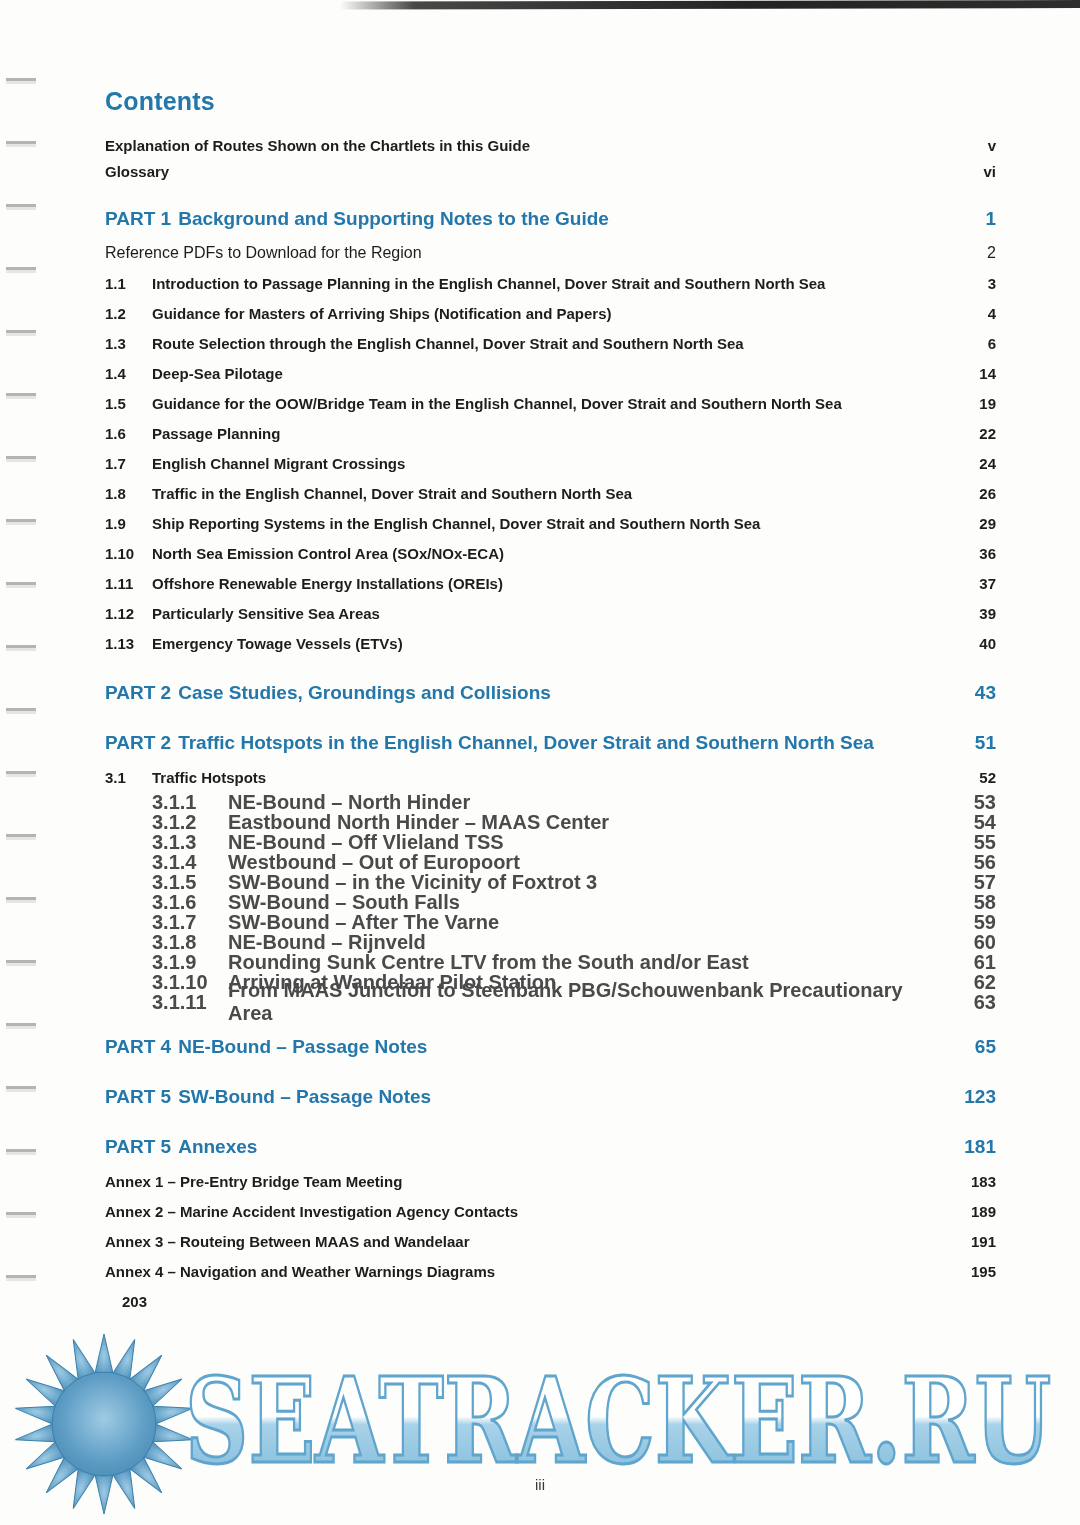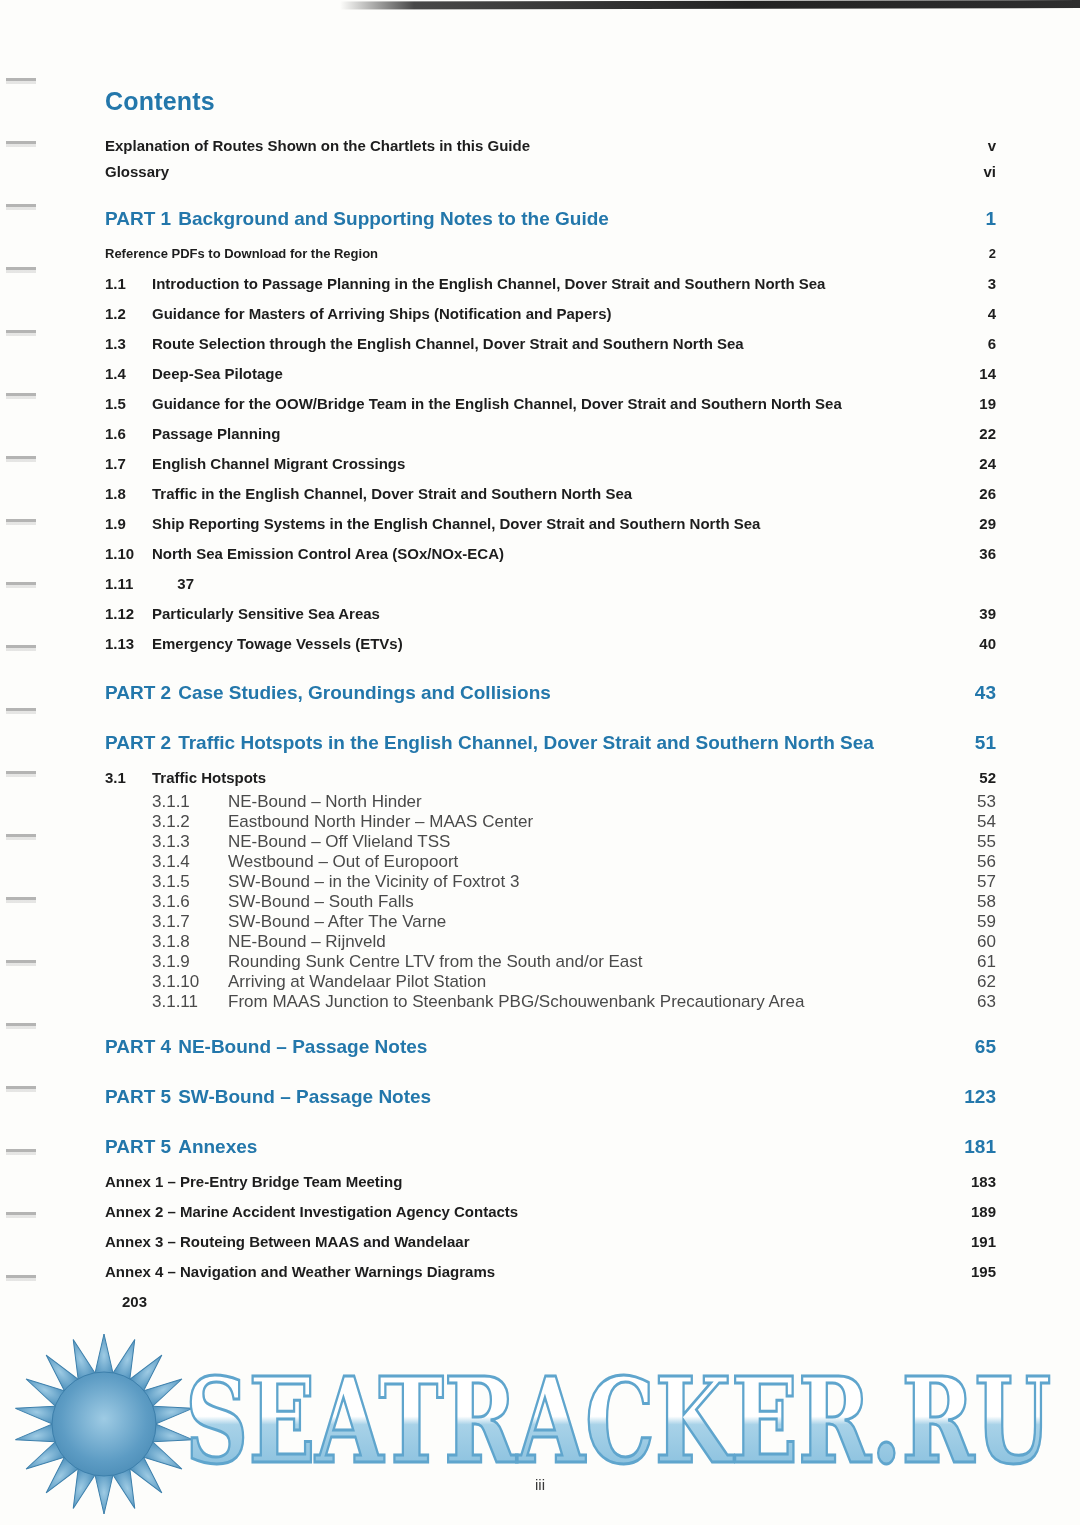--- a/index.html
+++ b/index.html
@@ -37,26 +37,26 @@
   .row .label{flex:1;padding-right:14px;}
   .row .page{min-width:42px;text-align:right;white-space:nowrap;}
   
   .row-front{height:26px;font-size:15px;font-weight:700;}
   
   .row-part{height:30px;margin-top:20px;margin-bottom:4px;font-size:19px;color:#2377ab;}
   .row-part .prefix{font-weight:800;margin-right:7px;}
   .row-part .label{font-weight:600;}
   .row-part .page{font-weight:700;}
   
-  .row-plain{height:30px;font-size:13px;font-weight:700;}
+  .row-plain{height:30px;font-size:16px;font-weight:400;}
   
   .row-section{height:30px;font-size:15px;font-weight:700;}
   .row-section .num{width:47px;flex:0 0 auto;}
   
-  .row-sub{height:20px;font-size:17px;font-weight:400;color:#4a4a4a;padding-left:47px;align-items:center;}
+  .row-sub{height:20px;font-size:20px;font-weight:700;color:#4a4a4a;padding-left:47px;align-items:center;}
   .row-sub .num{width:76px;flex:0 0 auto;}
   
   .row-annex{height:30px;font-size:15px;font-weight:700;}
   
   .watermark{position:absolute;left:0;top:1330px;width:1080px;height:195px;pointer-events:none;}
   .footer-pageno{
     position:absolute;left:0;right:0;bottom:32px;text-align:center;
     font-size:15px;color:#3a3a3a;z-index:5;
   }
 </style>
@@ -133,20 +133,21 @@
           <span class="label">Ship Reporting Systems in the English Channel, Dover Strait and Southern North Sea</span>
           <span class="page">29</span>
         </div>
         <div class="row row-section">
           <span class="num">1.10</span>
           <span class="label">North Sea Emission Control Area (SOx/NOx-ECA)</span>
           <span class="page">36</span>
         </div>
         <div class="row row-section">
           <span class="num">1.11</span>
+          <span class="label">Offshore Renewable Energy Installations (OREIs)</span>
           <span class="page">37</span>
         </div>
         <div class="row row-section">
           <span class="num">1.12</span>
           <span class="label">Particularly Sensitive Sea Areas</span>
           <span class="page">39</span>
         </div>
         <div class="row row-section">
           <span class="num">1.13</span>
           <span class="label">Emergency Towage Vessels (ETVs)</span>

